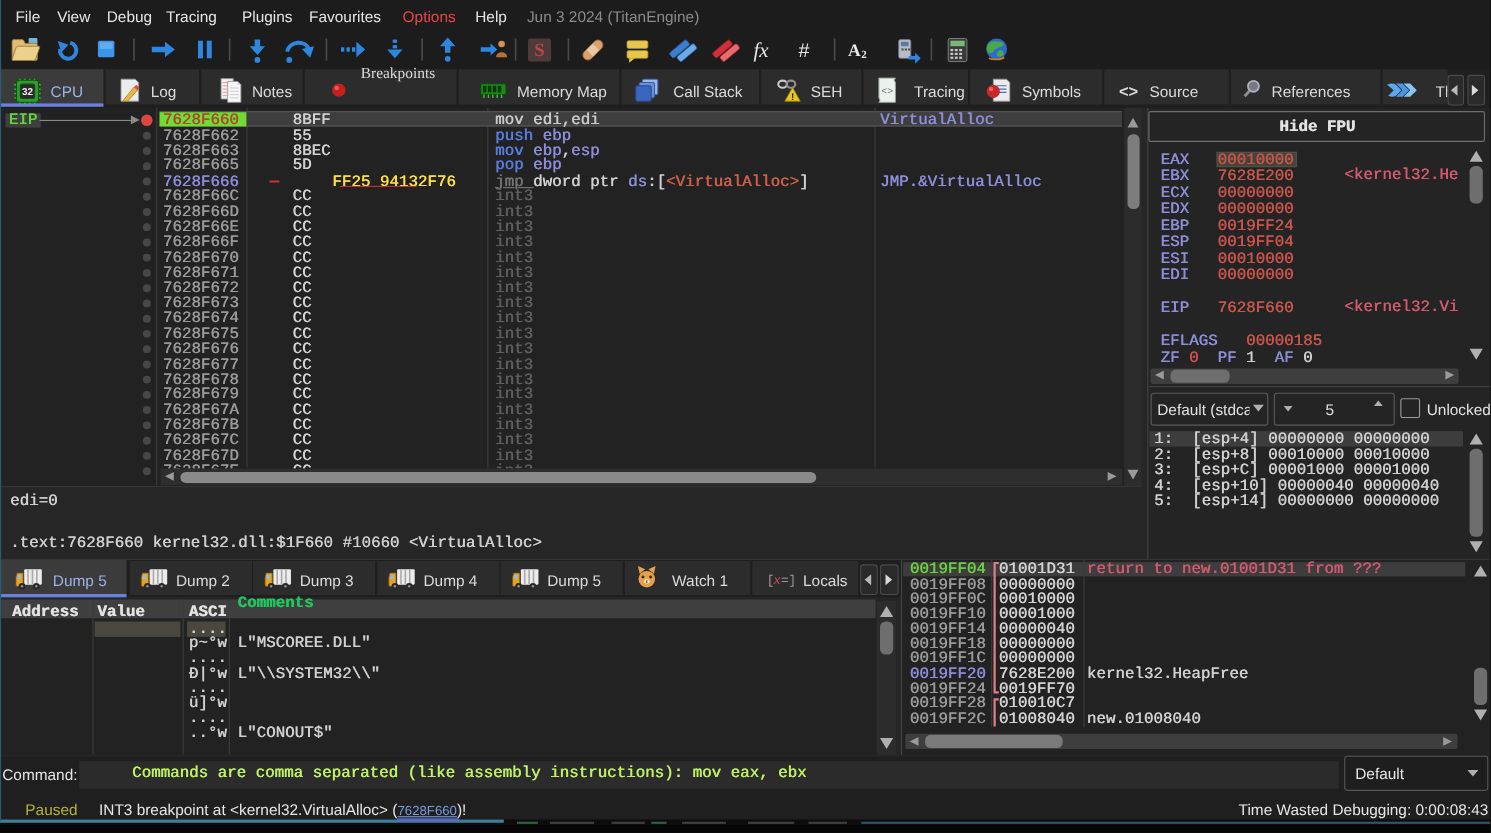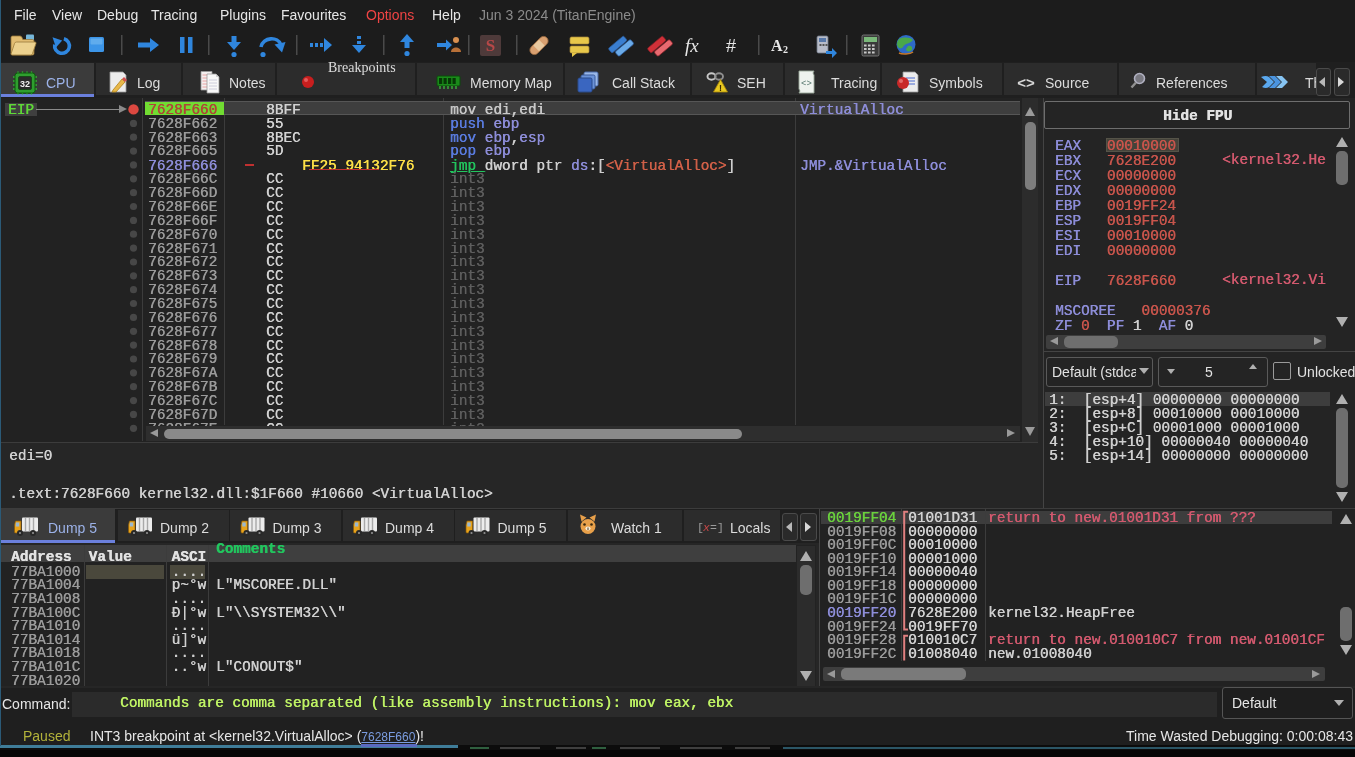--- a/index.html
+++ b/index.html
@@ -336,21 +336,21 @@
     <div class="mono" style="left:266px;top:104px;color:#d2d2d2;">8BFF</div>
     <div class="mono" style="left:266px;top:117.9px;color:#d2d2d2;">55<br>8BEC<br>5D</div>
     <div class="mono" style="left:266px;top:159.5px;color:#fde047;margin-left:36px;">FF25 94132F76</div>
     <div class="abs" style="left:309px;top:169px;width:70px;height:1.4px;background:#c03030;"></div>
     <div class="mono" style="left:266px;top:173.3px;color:#d2d2d2;line-height:13.86px;">CC<br>CC<br>CC<br>CC<br>CC<br>CC<br>CC<br>CC<br>CC<br>CC<br>CC<br>CC<br>CC<br>CC<br>CC<br>CC<br>CC<br>CC</div>
 
     <div class="abs" style="left:245px;top:164px;width:9px;height:2px;background:#c03030;"></div>
 
     <div class="mono" style="left:450px;top:104px;color:#c8c8c8;">mov edi,edi</div>
     <div class="mono" style="left:450px;top:117.9px;"><span class="cb">push </span><span class="cv">ebp</span><br><span class="cb">mov </span><span class="cv">ebp</span><span class="cw">,</span><span class="cv">esp</span><br><span class="cb">pop </span><span class="cv">ebp</span></div>
-    <div class="mono" style="left:450px;top:159.5px;"><span style="color:#22c55e;text-decoration:underline;">jmp </span><span class="cw">dword ptr </span><span class="cv">ds</span><span class="cw">:[</span><span class="cor">&lt;VirtualAlloc&gt;</span><span class="cw">]</span></div>
+    <div class="mono" style="left:450px;top:159.5px;"><span style="color:#737373;text-decoration:underline;">jmp </span><span class="cw">dword ptr </span><span class="cv">ds</span><span class="cw">:[</span><span class="cor">&lt;VirtualAlloc&gt;</span><span class="cw">]</span></div>
     <div class="mono cdim" style="left:450px;top:173.3px;line-height:13.86px;">int3<br>int3<br>int3<br>int3<br>int3<br>int3<br>int3<br>int3<br>int3<br>int3<br>int3<br>int3<br>int3<br>int3<br>int3<br>int3<br>int3<br>int3</div>
 
     <div class="mono cv" style="left:800px;top:104px;">VirtualAlloc</div>
     <div class="mono cv" style="left:800px;top:159.5px;">JMP.&amp;VirtualAlloc</div>
 
     <div class="abs" style="left:145px;top:419px;width:700px;height:7px;overflow:hidden;">
       <div class="mono cg" style="left:3px;top:3.8px;">7628F67E</div>
       <div class="mono" style="left:121px;top:3.8px;color:#d2d2d2;">CC</div>
       <div class="mono cdim" style="left:305px;top:3.8px;">int3</div>
     </div>
@@ -371,21 +371,21 @@
 
     <div class="abs" style="left:1044px;top:100.5px;width:306px;height:28px;border:1px solid #6e6e6e;border-radius:2px;box-sizing:border-box;"></div>
     <div class="mono" style="left:1163px;top:109.7px;color:#e2e2e2;font-weight:bold;">Hide FPU</div>
 
     <div class="abs" style="left:1106px;top:137.5px;width:73px;height:14.5px;background:#45433a;border:1px solid #555348;box-sizing:border-box;"></div>
 
     <div class="mono" style="left:1055px;top:138.8px;line-height:15.1px;"><span class="cv">EAX   </span><span class="cr">00010000</span><br><span class="cv">EBX   </span><span class="cr">7628E200</span><br><span class="cv">ECX   </span><span class="cr">00000000</span><br><span class="cv">EDX   </span><span class="cr">00000000</span><br><span class="cv">EBP   </span><span class="cr">0019FF24</span><br><span class="cv">ESP   </span><span class="cr">0019FF04</span><br><span class="cv">ESI   </span><span class="cr">00010000</span><br><span class="cv">EDI   </span><span class="cr">00000000</span></div>
     <div class="mono cpk" style="left:1222px;top:153.9px;">&lt;kernel32.He</div>
     <div class="mono" style="left:1055px;top:274.2px;line-height:15.1px;"><span class="cv">EIP   </span><span class="cr">7628F660</span></div>
     <div class="mono cpk" style="left:1222px;top:274.2px;">&lt;kernel32.Vi</div>
-    <div class="mono" style="left:1055px;top:304.3px;line-height:15.1px;"><span class="cv">MSCOREE   </span><span class="cr">00000376</span></div>
+    <div class="mono" style="left:1055px;top:304.3px;line-height:15.1px;"><span class="cv">EFLAGS   </span><span class="cr">00000185</span></div>
     <div class="mono" style="left:1055px;top:319.4px;line-height:15.1px;"><span class="cv">ZF </span><span class="cr">0</span><span class="cv">  PF </span><span class="cw">1</span><span class="cv">  AF </span><span class="cw">0</span></div>
 
     <div class="scroll-track" style="left:1333px;top:132px;width:18px;height:200px;background:#242424;"></div>
     <div class="tri" style="left:1336px;top:137px;border-left:6px solid transparent;border-right:6px solid transparent;border-bottom:10px solid #b0b0b0;"></div>
     <div class="tri" style="left:1336px;top:317px;border-left:6px solid transparent;border-right:6px solid transparent;border-top:10px solid #b0b0b0;"></div>
     <div class="thumb" style="left:1336px;top:151px;width:12px;height:34px;background:#6e6e6e;"></div>
 
     <div class="scroll-track" style="left:1046px;top:334.5px;width:280px;height:14px;background:#3e3e3e;border-radius:2px;"></div>
     <div class="tri" style="left:1050px;top:337px;border-top:4.5px solid transparent;border-bottom:4.5px solid transparent;border-right:8px solid #9a9a9a;"></div>
     <div class="tri" style="left:1314px;top:337px;border-top:4.5px solid transparent;border-bottom:4.5px solid transparent;border-left:8px solid #9a9a9a;"></div>
@@ -494,21 +494,20 @@
     <div class="mono" style="left:216px;top:543px;color:#22c55e;font-weight:bold;">Comments</div>
 
     <div class="sep-v" style="left:83.5px;top:545px;height:141px;"></div>
     <div class="sep-v" style="left:166px;top:545px;height:141px;"></div>
     <div class="sep-v" style="left:207.5px;top:545px;height:141px;"></div>
 
     <div class="abs" style="left:86px;top:565px;width:78px;height:13.6px;background:#4a483c;"></div>
     <div class="abs" style="left:170px;top:565px;width:35px;height:13.6px;background:#4a483c;"></div>
 
     <div class="abs" style="left:0;top:562px;width:796px;height:124px;overflow:hidden;">
-      <div class="mono cg" style="left:11px;top:3.8px;line-height:13.6px;">77BA1000<br>77BA1004<br>77BA1008<br>77BA100C<br>77BA1010<br>77BA1014<br>77BA1018<br>77BA101C<br>77BA1020</div>
       <div class="mono cw" style="left:171.5px;top:3.8px;line-height:13.6px;">....<br>p~°w<br>....<br>Ð|°w<br>....<br>ü]°w<br>....<br>..°w</div>
       <div class="mono cw" style="left:216px;top:17.4px;">L"MSCOREE.DLL"</div>
       <div class="mono cw" style="left:216px;top:44.6px;">L"\\SYSTEM32\\"</div>
       <div class="mono cw" style="left:216px;top:99px;">L"CONOUT$"</div>
     </div>
 
     <div class="scroll-track" style="left:797px;top:546px;width:18px;height:140px;"></div>
     <div class="tri" style="left:800px;top:551px;border-left:6px solid transparent;border-right:6px solid transparent;border-bottom:10px solid #b0b0b0;"></div>
     <div class="tri" style="left:800px;top:671px;border-left:6px solid transparent;border-right:6px solid transparent;border-top:10px solid #b0b0b0;"></div>
     <div class="thumb" style="left:800px;top:565px;width:12px;height:30px;background:#6e6e6e;"></div>
@@ -520,21 +519,20 @@
     <div class="abs" style="left:821px;top:510.7px;width:511px;height:13.6px;background:#3d3d3d;"></div>
 
     <div class="sep-v" style="left:901px;top:509px;height:152px;"></div>
     <div class="sep-v" style="left:985px;top:509px;height:152px;"></div>
 
     <div class="mono" style="left:827px;top:512px;line-height:13.56px;"><span class="cgr">0019FF04</span><br><span class="cg">0019FF08</span><br><span class="cg">0019FF0C</span><br><span class="cg">0019FF10</span><br><span class="cg">0019FF14</span><br><span class="cg">0019FF18</span><br><span class="cg">0019FF1C</span><br><span class="cv">0019FF20</span><br><span class="cg">0019FF24</span><br><span class="cg">0019FF28</span><br><span class="cg">0019FF2C</span></div>
     <div class="mono" style="left:908px;top:512px;line-height:13.56px;color:#d2d2d2;">01001D31<br>00000000<br>00010000<br>00001000<br>00000040<br>00000000<br>00000000<br>7628E200<br>0019FF70<br>010010C7<br>01008040</div>
     <div class="mono cpk" style="left:988px;top:512px;">return to new.01001D31 from ???</div>
     <div class="mono cw" style="left:988px;top:606.9px;">kernel32.HeapFree</div>
     <div class="abs" style="left:988px;top:634px;width:344px;height:28px;overflow:hidden;">
-      <div class="mono cpk" style="left:0;top:0;">return to new.010010C7 from new.01001CF</div>
       <div class="mono cw" style="left:0;top:13.56px;">new.01008040</div>
     </div>
 
     <svg class="abs" style="left:900px;top:509px;" width="10" height="160" viewBox="0 0 10 160">
       <path d="M8 2.8 L4.2 2.8 L4.2 120.5 L8 120.5" fill="none" stroke="#e08080" stroke-width="2"></path>
       <path d="M8 126.8 L4.2 126.8 L4.2 151.5" fill="none" stroke="#e08080" stroke-width="2"></path>
     </svg>
 
     <div class="tri" style="left:1340px;top:514px;border-left:6px solid transparent;border-right:6px solid transparent;border-bottom:10px solid #b0b0b0;"></div>
     <div class="tri" style="left:1340px;top:645px;border-left:6px solid transparent;border-right:6px solid transparent;border-top:10px solid #b0b0b0;"></div>

